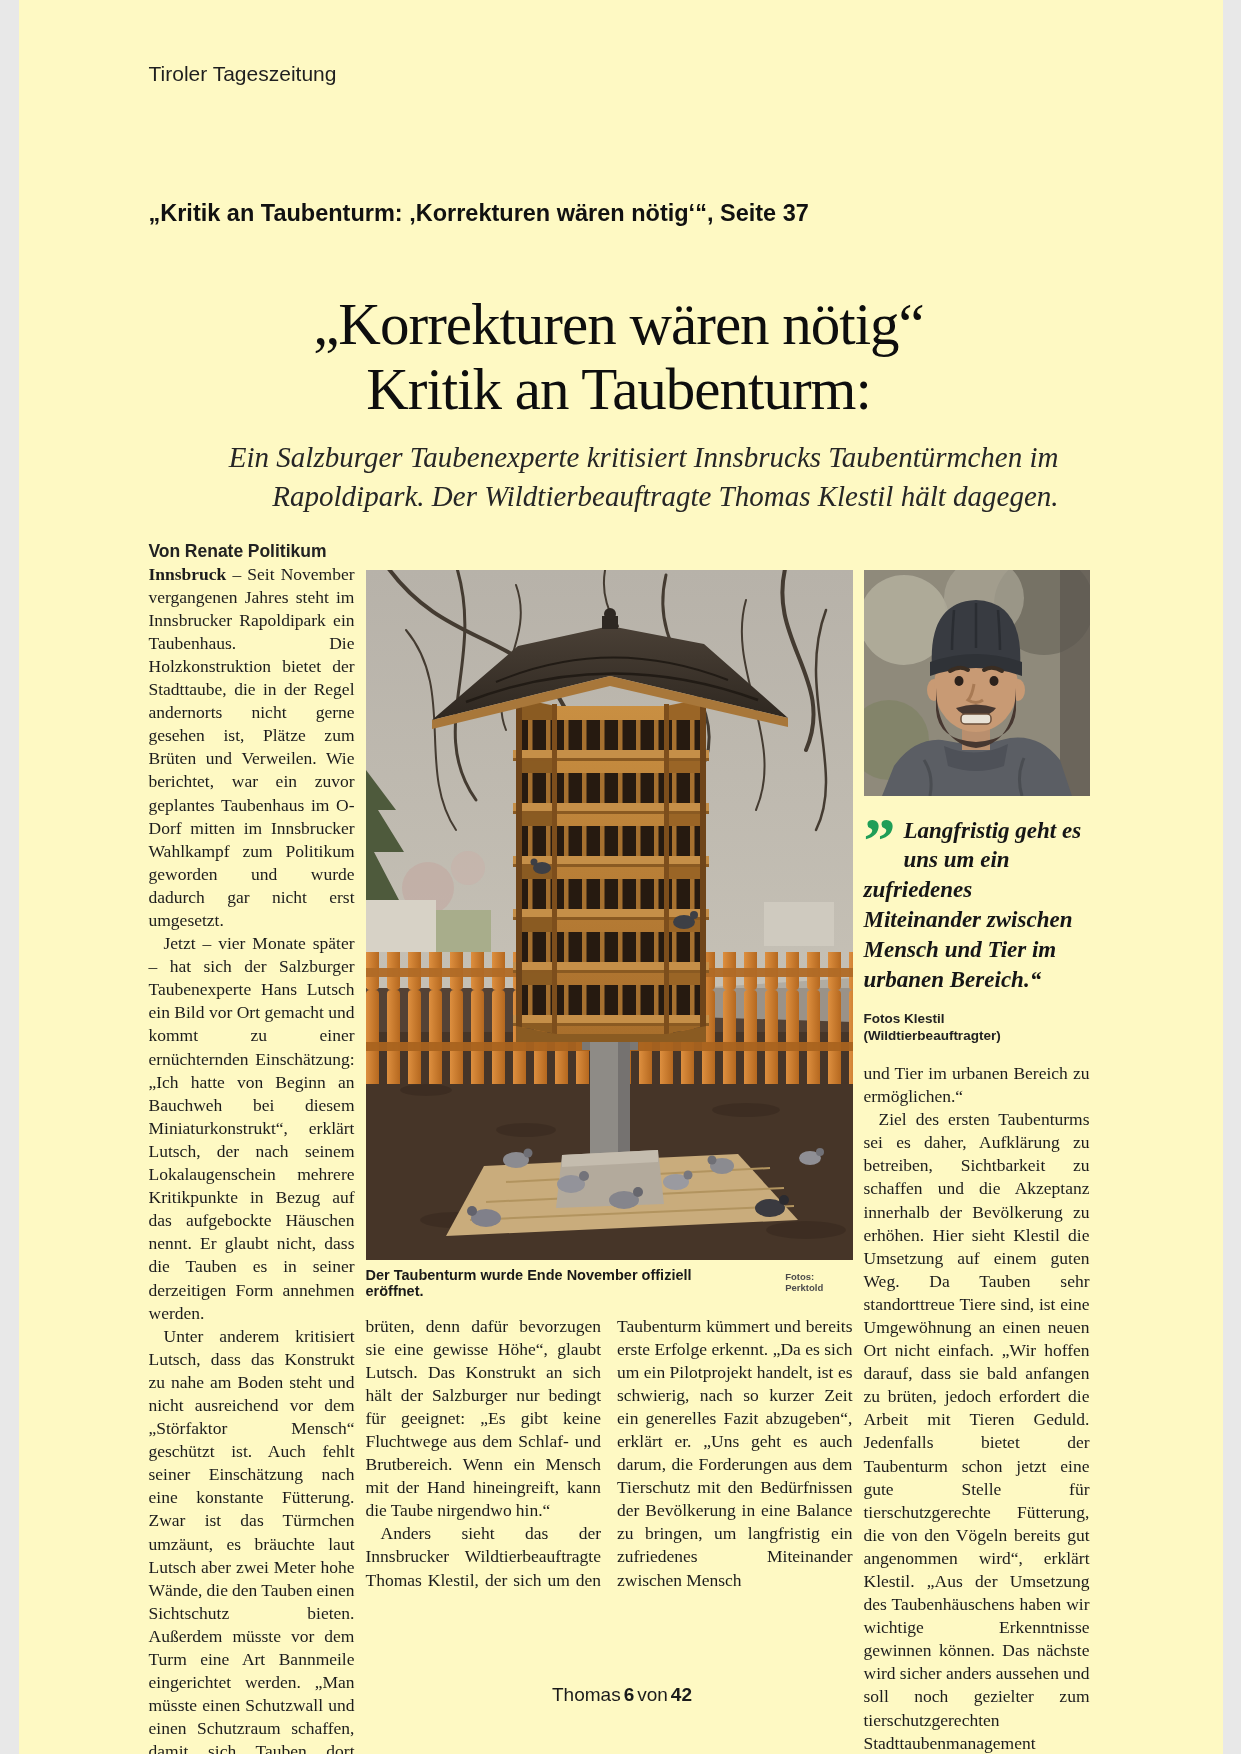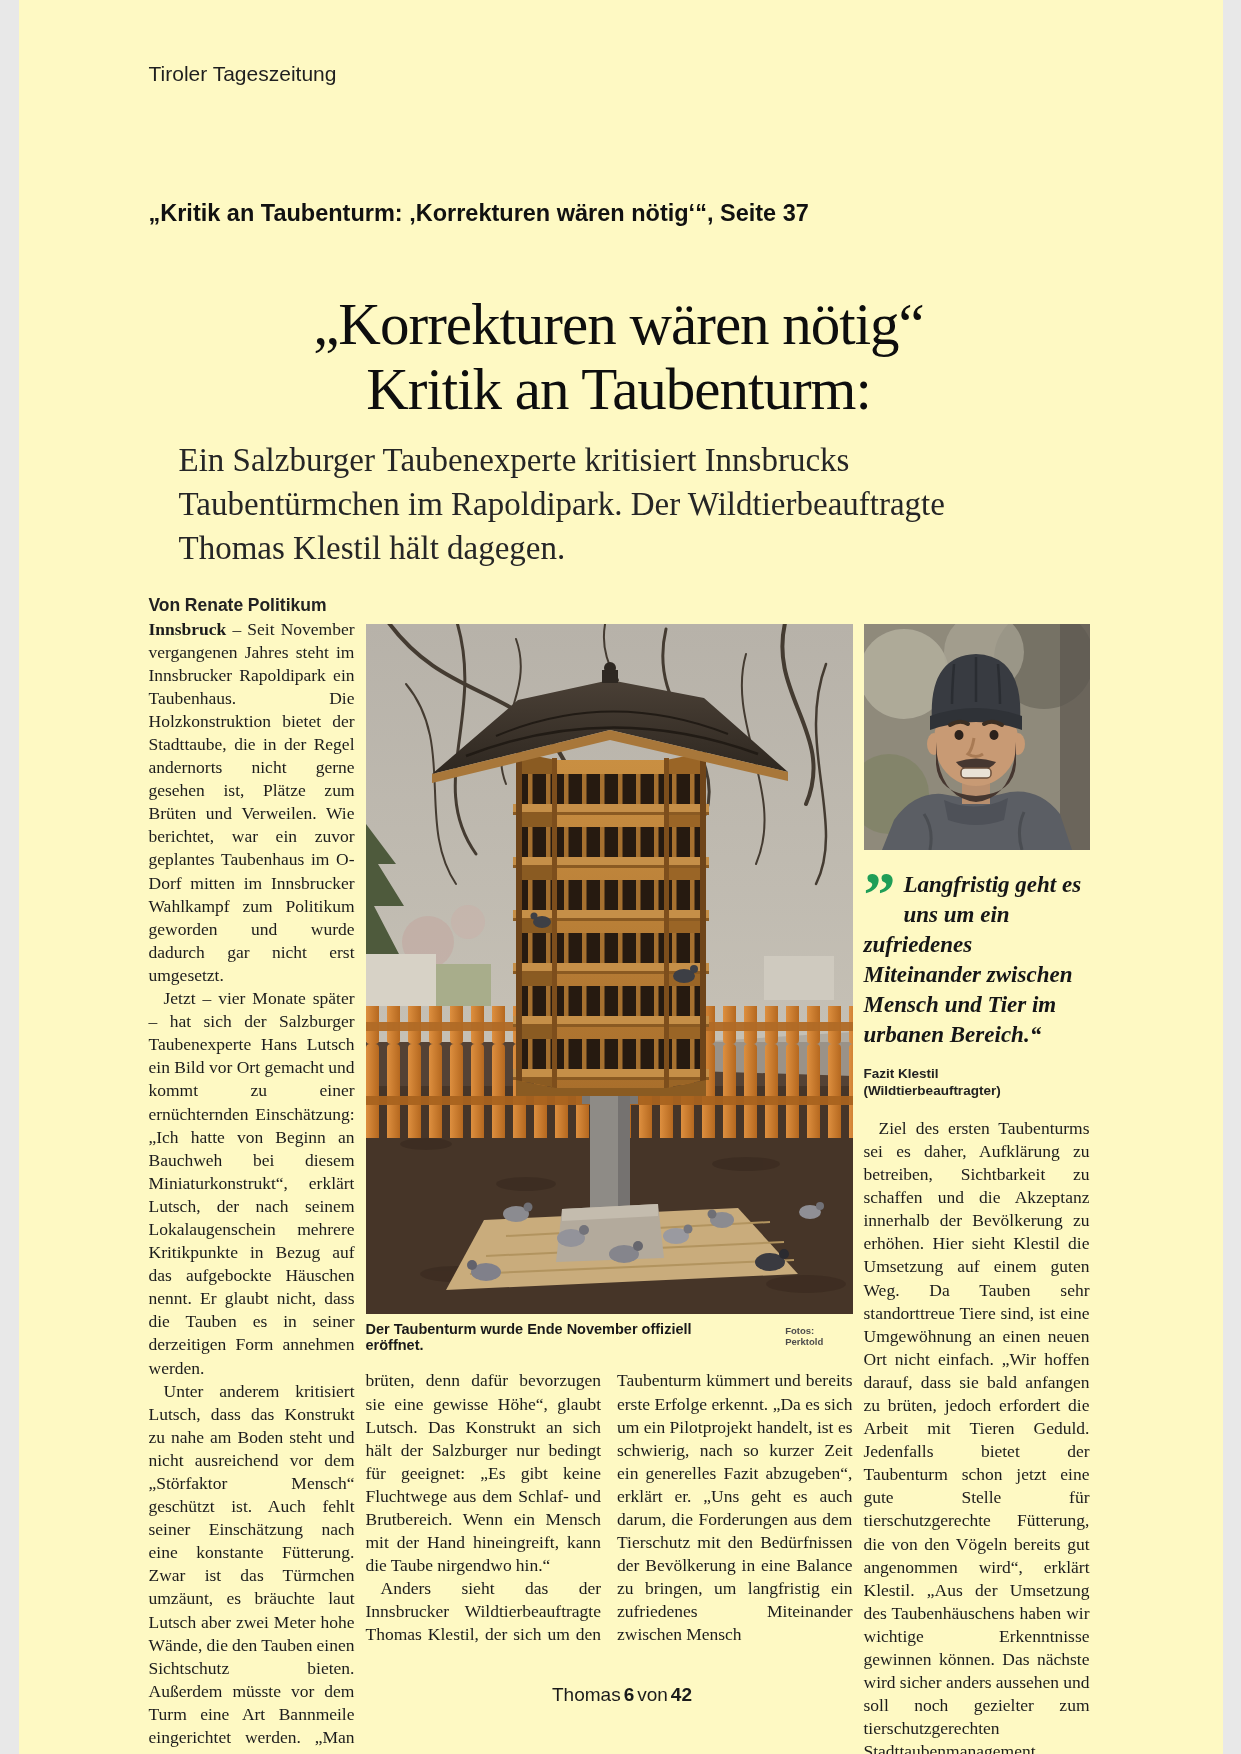--- a/index.html
+++ b/index.html
@@ -5,22 +5,22 @@
   html,body{margin:0;padding:0;background:#e8e8e8;}
   .sheet{position:relative;width:1204px;height:1754px;background:#fef9c3;margin:0 auto;overflow:hidden;
          font-family:"Liberation Serif",serif;color:#1c1c1c;}
   .masthead{position:absolute;left:130px;top:62px;font-family:"Liberation Sans",sans-serif;
             font-size:21px;color:#1f1f1f;}
   .refline{position:absolute;left:130px;top:200px;font-family:"Liberation Sans",sans-serif;
            font-weight:bold;font-size:23.5px;color:#111;}
   .article{position:absolute;left:130px;top:292px;width:940px;}
   .headline{text-align:center;font-size:59px;line-height:1.10;color:#0e0e0e;letter-spacing:-1px;
             font-weight:500;}
-  .subhead{margin:16px auto 0;max-width:880px;text-align:left;font-size:33px;line-height:1.34;
-           color:#262626;}
+  .subhead{margin:16px auto 0;max-width:880px;text-align:right;font-size:29px;line-height:1.34;
+           color:#262626;font-style:italic;}
   .cols{display:flex;margin-top:24px;gap:11px;}
   .col1{width:206px;flex:0 0 auto;}
   .colmid{width:487px;flex:0 0 auto;padding-top:30px;}
   .col4{flex:1 1 auto;padding-top:30px;}
   .byline{font-family:"Liberation Sans",sans-serif;font-weight:bold;font-size:15px;color:#222;
           margin:0 0 16px 0;}
   .body-text p{margin:0;font-size:17.5px;line-height:1.32;text-align:justify;hyphens:auto;
                -webkit-hyphens:auto;word-spacing:-0.3px;}
   .body-text p.indent{text-indent:15px;}
   .photo-frame{width:487px;height:690px;overflow:hidden;background:#9a958c;}
@@ -296,26 +296,27 @@
             <ellipse cx="95" cy="111" rx="4.5" ry="5" fill="#2b211b"></ellipse>
             <ellipse cx="130" cy="111" rx="4.5" ry="5" fill="#2b211b"></ellipse>
             <path d="M110,114 Q108,126 104,130 Q112,135 119,130" stroke="#a87a54" stroke-width="3" fill="none"></path>
           </svg>
         </div>
 
         <div class="quote-block">
           <span class="quote-mark" style="color:#1f9e57;">”</span>
           <p class="quote-text">Langfristig geht es uns um ein zufriedenes Miteinander zwischen Mensch und Tier im urbanen Bereich.“</p>
           <div class="attribution">
-            <div>Fazit Klestil</div>
+            <div>Fotos Klestil</div>
             <div>(Wildtierbeauftragter)</div>
           </div>
         </div>
 
         <div class="col4-text body-text">
+          <p>und Tier im urbanen Bereich zu ermöglichen.“</p>
           <p class="indent">Ziel des ersten Taubenturms sei es daher, Aufklärung zu betreiben, Sichtbarkeit zu schaffen und die Akzeptanz innerhalb der Bevölkerung zu erhöhen. Hier sieht Klestil die Umsetzung auf einem guten Weg. Da Tauben sehr standorttreue Tiere sind, ist eine Umgewöhnung an einen neuen Ort nicht einfach. „Wir hoffen darauf, dass sie bald anfangen zu brüten, jedoch erfordert die Arbeit mit Tieren Geduld. Jedenfalls bietet der Taubenturm schon jetzt eine gute Stelle für tierschutzgerechte Fütterung, die von den Vögeln bereits gut angenommen wird“, erklärt Klestil. „Aus der Umsetzung des Taubenhäuschens haben wir wichtige Erkenntnisse gewinnen können. Das nächste wird sicher anders aussehen und soll noch gezielter zum tierschutzgerechten Stadttaubenmanagement beitragen.“</p>
         </div>
       </div>
 
     </div>
   </div>
 
   <div class="footer">
     <span>Thomas</span><b>6</b><span>von</span><b>42</b>
   </div>

